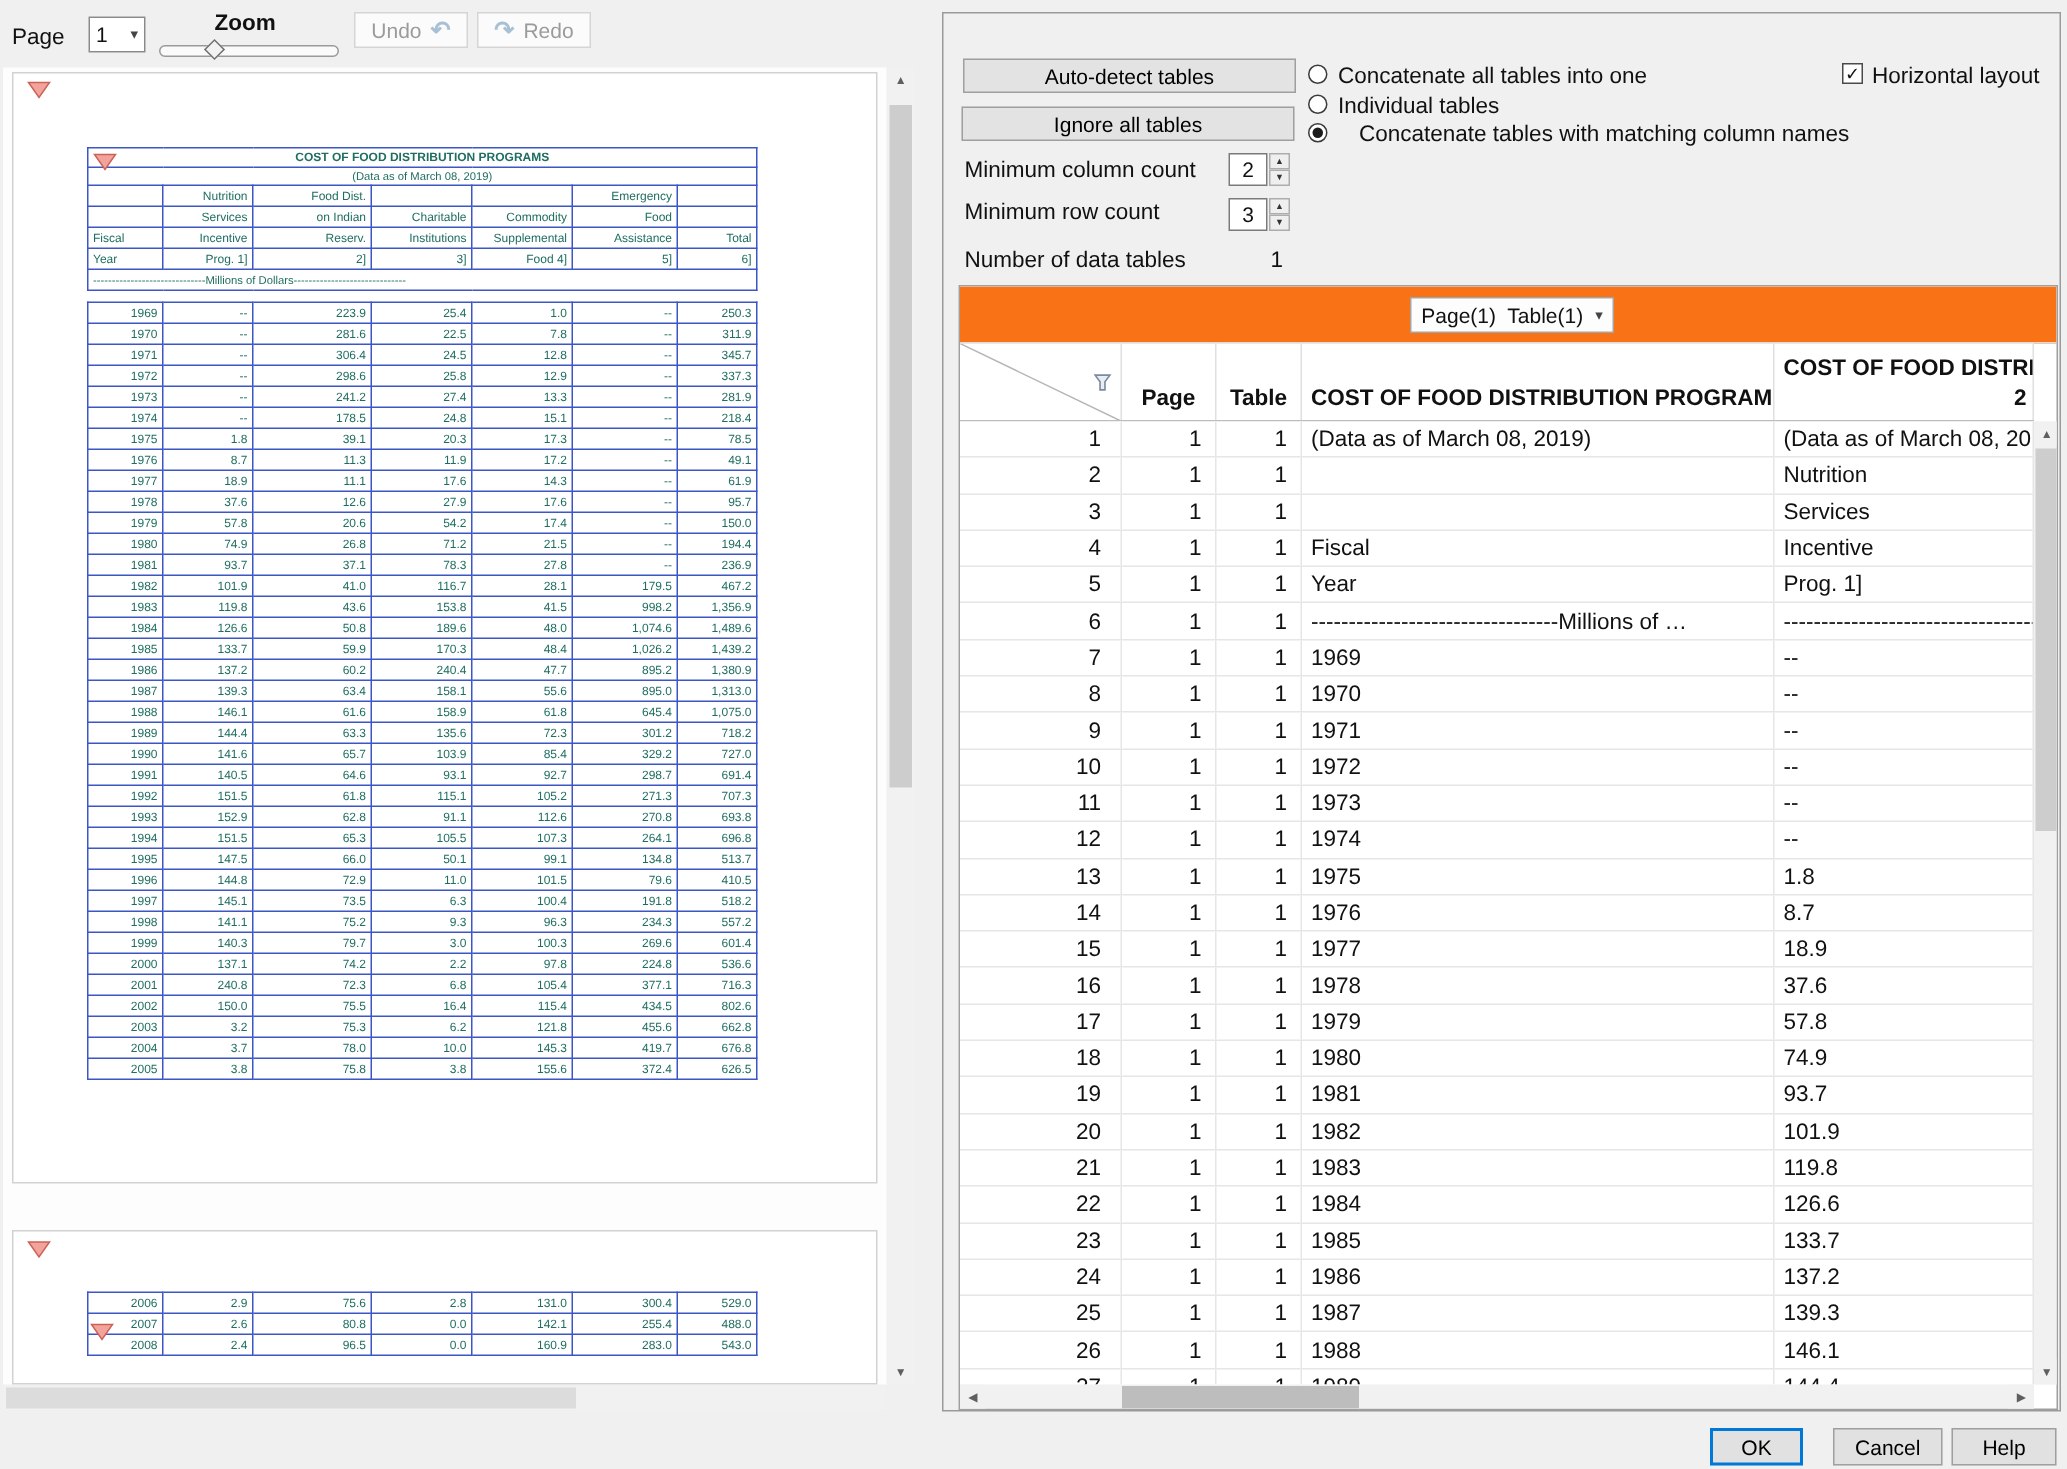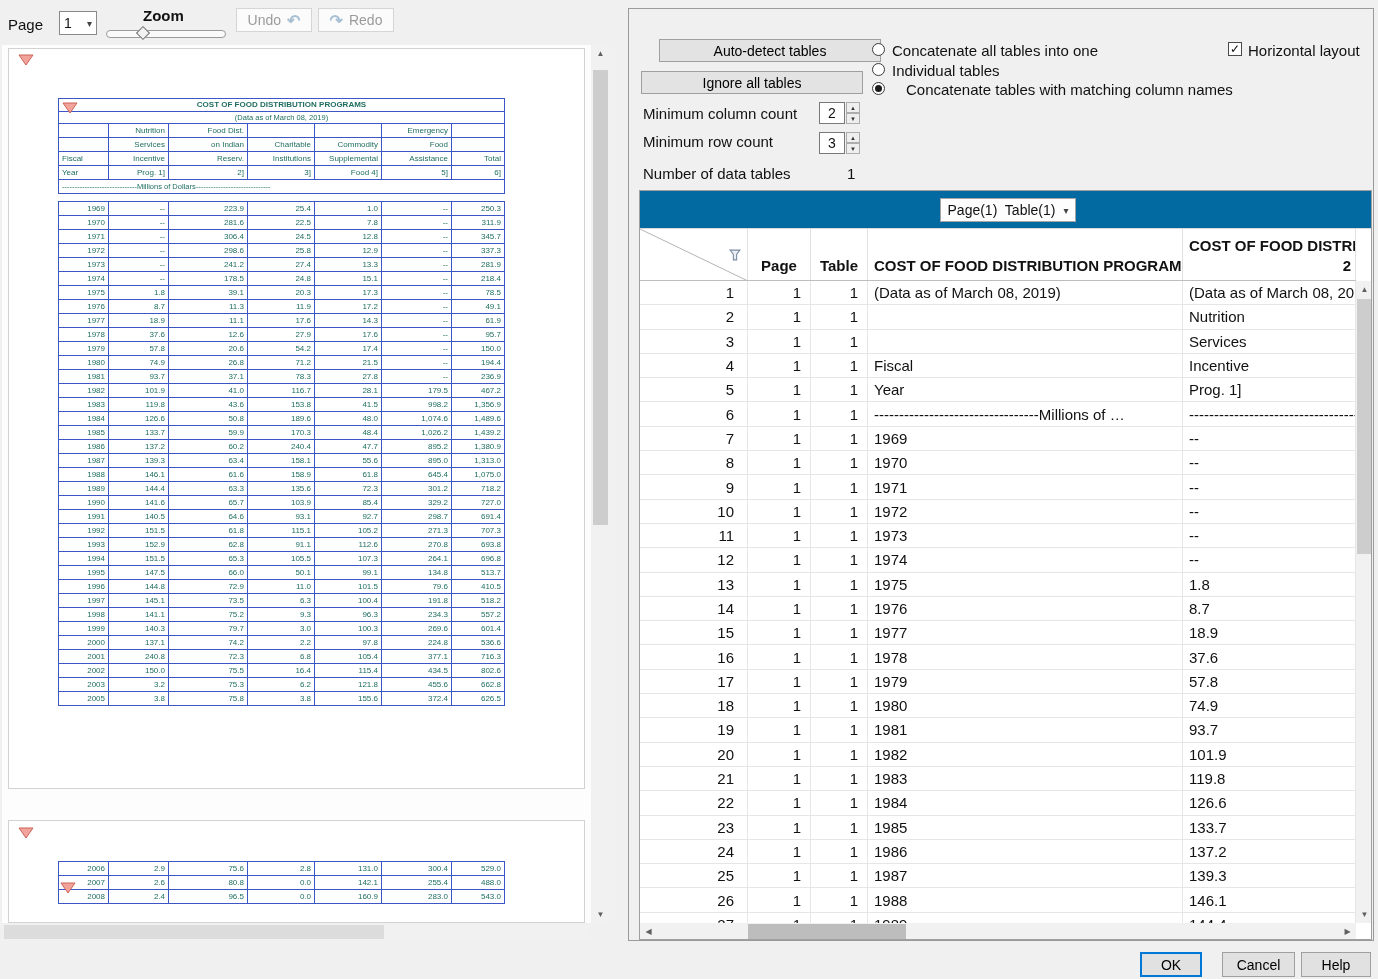--- a/index.html
+++ b/index.html
@@ -41,21 +41,21 @@
   .radio { position:absolute; width:13px; height:13px; border:1px solid #3a3a3a; border-radius:50%; background:#fff; }
   .radio.sel::after { content:""; position:absolute; left:2px; top:2px; width:7px; height:7px; border-radius:50%; background:#1b1b1b; }
   .checkbox { position:absolute; width:14px; height:14px; border:1px solid #4a4a4a; background:#fff; font-size:12px; line-height:12px; text-align:center; }
   .ctl-lbl { position:absolute; font-size:15px; }
   .spin-box { position:absolute; width:26px; height:22px; border:1px solid #7a7a7a; background:#fff; font-size:14px; display:flex; align-items:center; justify-content:center; }
   .spin-arrows { position:absolute; width:14px; height:22px; display:flex; flex-direction:column; }
   .spin-arrows div { flex:1; border:1px solid #adadad; background:#efefef; font-size:6px; color:#333; display:flex; align-items:center; justify-content:center; }
 
   
   .tablebox { position:absolute; left:639px; top:190px; width:733px; height:750px; background:#fff; border:1px solid #9f9f9f; overflow:hidden; }
-  .selector-strip { position:absolute; left:0; top:0; right:0; height:38px; background:#0369a1; border-bottom:1px solid #dadada;text-decoration:underline; }
+  .selector-strip { position:absolute; left:0; top:0; right:0; height:38px; background:#f97316; border-bottom:1px solid #dadada;text-decoration:underline; }
   .selector-dd { position:absolute; left:300px; top:7px; width:136px; height:24px; background:#fdfdfd; border:1px solid #a5a5a5; font-size:14px; display:flex; align-items:center; justify-content:center; gap:8px; white-space:pre; }
   .grid-header { position:absolute; left:0; top:38px; width:716px; height:52px; display:flex; background:#fff; border-bottom:1px solid #bdbdbd; font-weight:bold; font-size:15px; }
   .gh { border-right:1px solid #e0e0e0; position:relative; display:flex; align-items:flex-end; padding-bottom:6px; overflow:hidden; white-space:nowrap; }
   .gh-corner { width:108px; }
   .gh-page { width:63px; justify-content:center; }
   .gh-table { width:57px; justify-content:center; }
   .gh-c1 { width:315px; padding-left:6px; }
   .gh-c2 { width:173px; display:block; padding:8px 4px 0 6px; }
   .gh-c2 .l2 { text-align:right; margin-top:3px; }
   .grid-body { position:absolute; left:0; top:90px; width:716px; height:642px; overflow:hidden; background:#fff; }
@@ -464,20 +464,29 @@
             <tr>
               <td class="pt-d">2003</td>
               <td class="pt-d">3.2</td>
               <td class="pt-d">75.3</td>
               <td class="pt-d">6.2</td>
               <td class="pt-d">121.8</td>
               <td class="pt-d">455.6</td>
               <td class="pt-d">662.8</td>
             </tr>
             <tr>
+              <td class="pt-d">2004</td>
+              <td class="pt-d">3.7</td>
+              <td class="pt-d">78.0</td>
+              <td class="pt-d">10.0</td>
+              <td class="pt-d">145.3</td>
+              <td class="pt-d">419.7</td>
+              <td class="pt-d">676.8</td>
+            </tr>
+            <tr>
               <td class="pt-d">2005</td>
               <td class="pt-d">3.8</td>
               <td class="pt-d">75.8</td>
               <td class="pt-d">3.8</td>
               <td class="pt-d">155.6</td>
               <td class="pt-d">372.4</td>
               <td class="pt-d">626.5</td>
             </tr>
           </tbody>
         </table>
@@ -547,21 +556,21 @@
   <div class="sb-thumb" style="left:1px; top:25px; width:15px; height:455px;"></div>
   <div class="sb-btn" style="left:0; top:861px;">▼</div>
 </div>
 
 <div class="sb" style="left:2px; top:924px; width:588px; height:16px;">
   <div class="sb-thumb" style="left:2px; top:1px; width:380px; height:14px; background:#dcdcdc;"></div>
 </div>
 
 <div class="abs panel">
 
-  <button class="ctl-btn" style="left:30px; top:30px;text-align:right;">Auto-detect tables</button>
+  <button class="ctl-btn" style="left:13px; top:30px;text-align:right;">Auto-detect tables</button>
   <button class="ctl-btn" style="left:12px; top:62px;">Ignore all tables</button>
 
   <div class="radio" style="left:243px; top:34px;"></div>
   <div class="ctl-lbl" style="left:263px; top:33px;">Concatenate all tables into one</div>
   <div class="radio" style="left:243px; top:54px;"></div>
   <div class="ctl-lbl" style="left:263px; top:53px;">Individual tables</div>
   <div class="radio sel" style="left:243px; top:73px;"></div>
   <div class="ctl-lbl" style="left:277px; top:72px;">Concatenate tables with matching column names</div>
 
   <div class="checkbox" style="left:599px; top:33px;">✓</div>

